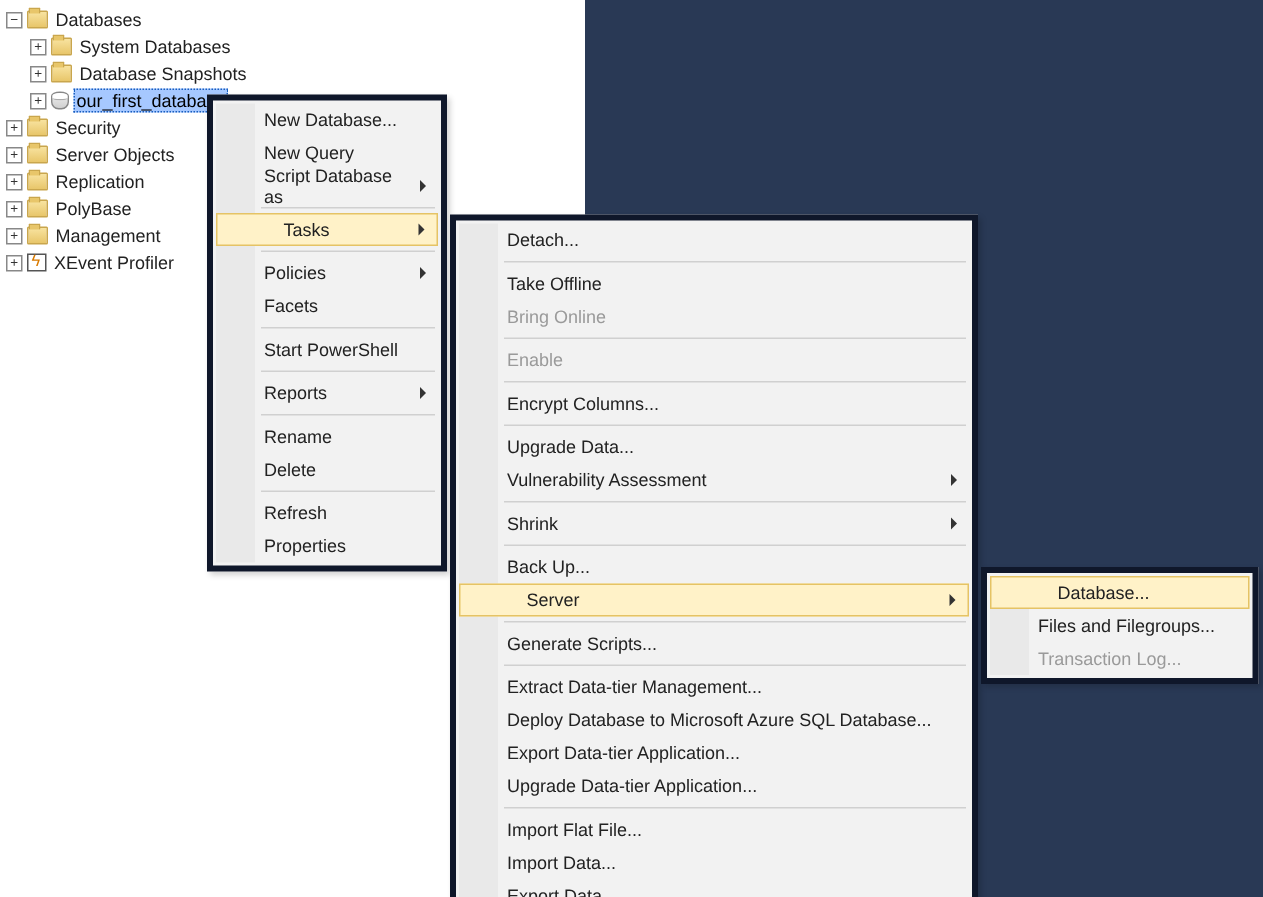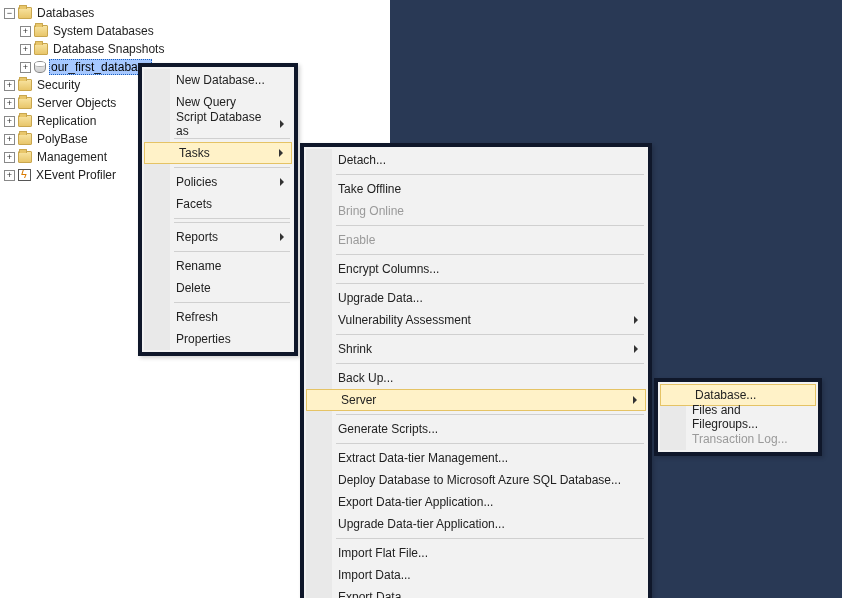--- a/index.html
+++ b/index.html
@@ -127,21 +127,21 @@
     display: flex;
     align-items: center;
     height: 22px;
     padding: 0 20px 0 32px;
     cursor: default;
     color: #222;
   }
   .ctx-item.hover {
     background: #fff2c8;
     border: 1px solid #e5c365;
-    padding: 0 19px 0 34px;
+    padding: 0 19px 0 44px;
     height: 22px;
   }
   .ctx-item.disabled { color: #9a9a9a; }
   .ctx-sep {
     height: 1px;
     margin: 3px 2px 3px 30px;
     background: #d0d0d0;
   }
   .arrow {
     position: absolute;
@@ -149,21 +149,21 @@
     top: 50%;
     transform: translateY(-50%);
     width: 0; height: 0;
     border-top: 4px solid transparent;
     border-bottom: 4px solid transparent;
     border-left: 4px solid #333;
   }
 
   #menu1 { left: 138px; top: 63px; width: 160px; }
   #menu2 { left: 300px; top: 143px; width: 352px; }
-  #menu3 { left: 654px; top: 378px; width: 168px; }
+  #menu3 { left: 654px; top: 378px; width: 185px; }
 </style>
 </head>
 <body>
 
 <div class="app">
   <div class="tree-panel">
     <div class="tree">
       <ul>
         <li>
           <div class="tree-row">
@@ -262,20 +262,23 @@
     </div>
   <div class="ctx-sep"></div>
   <div class="ctx-item">
       <span>Policies</span>
       <span class="arrow"></span>
     </div>
   <div class="ctx-item">
       <span>Facets</span>
     </div>
   <div class="ctx-sep"></div>
+  <div class="ctx-item">
+      <span>Start PowerShell</span>
+    </div>
   <div class="ctx-sep"></div>
   <div class="ctx-item">
       <span>Reports</span>
       <span class="arrow"></span>
     </div>
   <div class="ctx-sep"></div>
   <div class="ctx-item">
       <span>Rename</span>
     </div>
   <div class="ctx-item">

